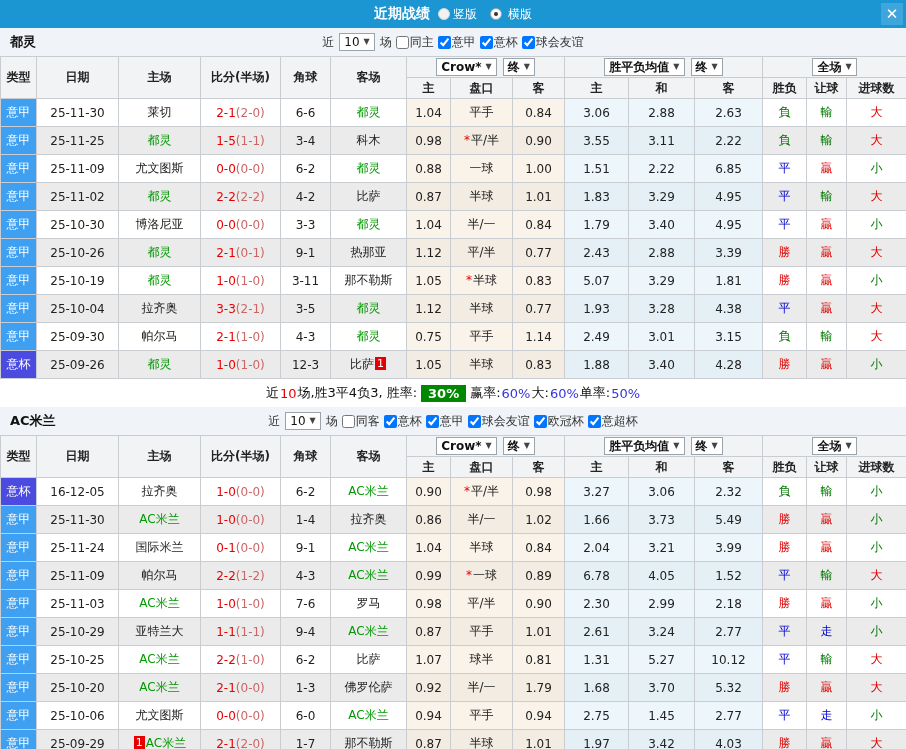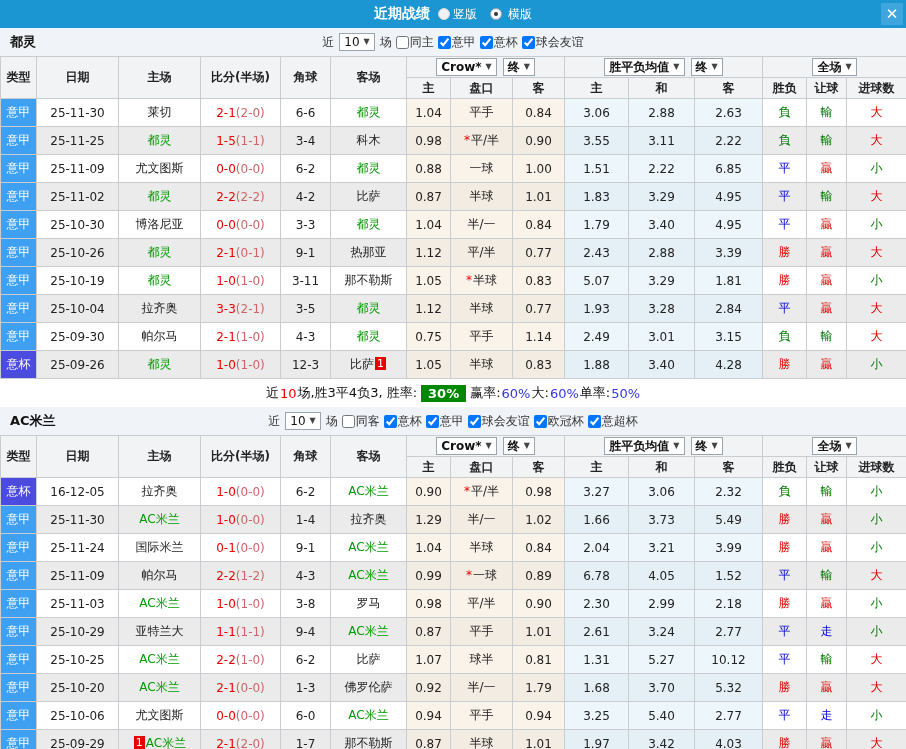--- a/index.html
+++ b/index.html
@@ -310,21 +310,21 @@
           <td class="plain">25-10-04</td>
           <td class="plain"><span class="">拉齐奥</span></td>
           <td class="plain"><span class="score-ft">3-3</span><span class="score-ht">(2-1)</span></td>
           <td class="plain">3-5</td>
           <td class="plain"><span class="team-self">都灵</span></td>
           <td class="odds">1.12</td>
           <td class="odds"><span>半球</span></td>
           <td class="odds">0.77</td>
           <td class="euro">1.93</td>
           <td class="euro">3.28</td>
-          <td class="euro">2.84</td>
+          <td class="euro">4.38</td>
           <td class="plain"><span style="color: rgb(0, 0, 204);">平</span></td>
           <td class="plain"><span style="color: rgb(221, 0, 0);">贏</span></td>
           <td class="plain"><span style="color: rgb(221, 0, 0);">大</span></td>
         </tr>
         <tr>
           <td class="type">意甲</td>
           <td class="plain">25-09-30</td>
           <td class="plain"><span class="">帕尔马</span></td>
           <td class="plain"><span class="score-ft">2-1</span><span class="score-ht">(1-0)</span></td>
           <td class="plain">4-3</td>
@@ -480,21 +480,21 @@
           <td class="plain"><span style="color: rgb(0, 119, 0);">輸</span></td>
           <td class="plain"><span style="color: rgb(0, 119, 0);">小</span></td>
         </tr>
         <tr>
           <td class="type">意甲</td>
           <td class="plain">25-11-30</td>
           <td class="plain"><span class="team-self">AC米兰</span></td>
           <td class="plain"><span class="score-ft">1-0</span><span class="score-ht">(0-0)</span></td>
           <td class="plain">1-4</td>
           <td class="plain"><span class="">拉齐奥</span></td>
-          <td class="odds">1.29</td>
+          <td class="odds">0.86</td>
           <td class="odds"><span>半/一</span></td>
           <td class="odds">1.02</td>
           <td class="euro">1.66</td>
           <td class="euro">3.73</td>
           <td class="euro">5.49</td>
           <td class="plain"><span style="color: rgb(221, 0, 0);">勝</span></td>
           <td class="plain"><span style="color: rgb(221, 0, 0);">贏</span></td>
           <td class="plain"><span style="color: rgb(0, 119, 0);">小</span></td>
         </tr>
         <tr>
@@ -529,21 +529,21 @@
           <td class="euro">1.52</td>
           <td class="plain"><span style="color: rgb(0, 0, 204);">平</span></td>
           <td class="plain"><span style="color: rgb(0, 119, 0);">輸</span></td>
           <td class="plain"><span style="color: rgb(221, 0, 0);">大</span></td>
         </tr>
         <tr>
           <td class="type">意甲</td>
           <td class="plain">25-11-03</td>
           <td class="plain"><span class="team-self">AC米兰</span></td>
           <td class="plain"><span class="score-ft">1-0</span><span class="score-ht">(1-0)</span></td>
-          <td class="plain">3-8</td>
+          <td class="plain">7-6</td>
           <td class="plain"><span class="">罗马</span></td>
           <td class="odds">0.98</td>
           <td class="odds"><span>平/半</span></td>
           <td class="odds">0.90</td>
           <td class="euro">2.30</td>
           <td class="euro">2.99</td>
           <td class="euro">2.18</td>
           <td class="plain"><span style="color: rgb(221, 0, 0);">勝</span></td>
           <td class="plain"><span style="color: rgb(221, 0, 0);">贏</span></td>
           <td class="plain"><span style="color: rgb(0, 119, 0);">小</span></td>
@@ -602,22 +602,22 @@
         <tr>
           <td class="type">意甲</td>
           <td class="plain">25-10-06</td>
           <td class="plain"><span class="">尤文图斯</span></td>
           <td class="plain"><span class="score-ft">0-0</span><span class="score-ht">(0-0)</span></td>
           <td class="plain">6-0</td>
           <td class="plain"><span class="team-self">AC米兰</span></td>
           <td class="odds">0.94</td>
           <td class="odds"><span>平手</span></td>
           <td class="odds">0.94</td>
-          <td class="euro">3.25</td>
-          <td class="euro">5.40</td>
+          <td class="euro">2.75</td>
+          <td class="euro">1.45</td>
           <td class="euro">2.77</td>
           <td class="plain"><span style="color: rgb(0, 0, 204);">平</span></td>
           <td class="plain"><span style="color: rgb(0, 0, 204);">走</span></td>
           <td class="plain"><span style="color: rgb(0, 119, 0);">小</span></td>
         </tr>
         <tr>
           <td class="type">意甲</td>
           <td class="plain">25-09-29</td>
           <td class="plain"><span class="badge">1</span><span class="team-self">AC米兰</span></td>
           <td class="plain"><span class="score-ft">2-1</span><span class="score-ht">(2-0)</span></td>

